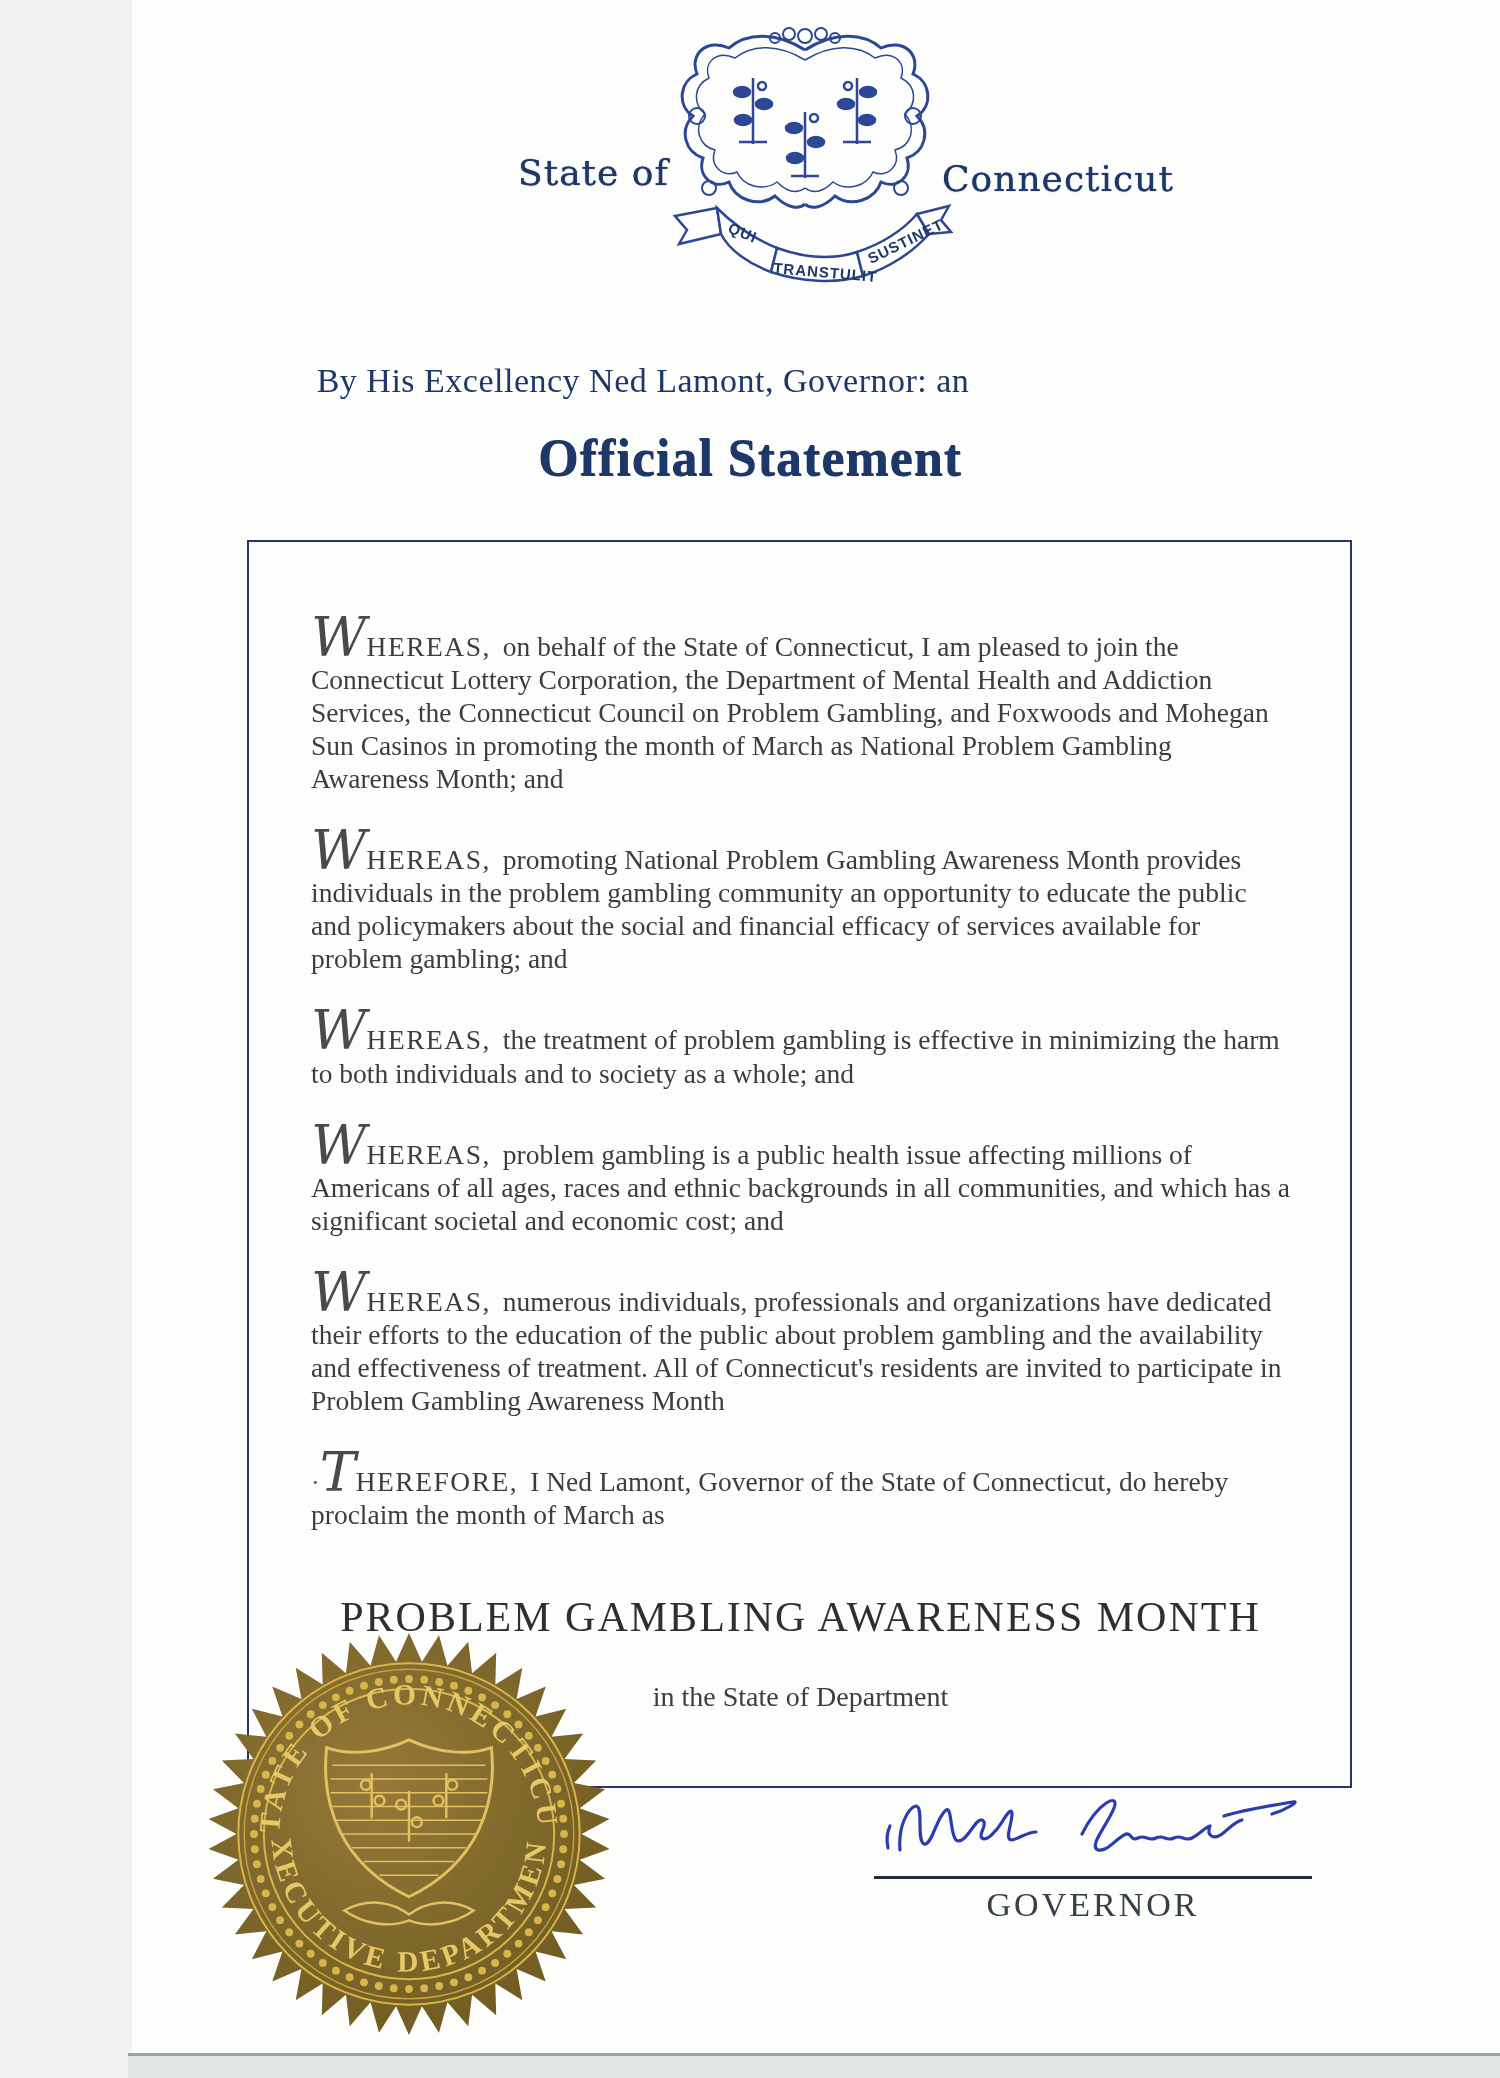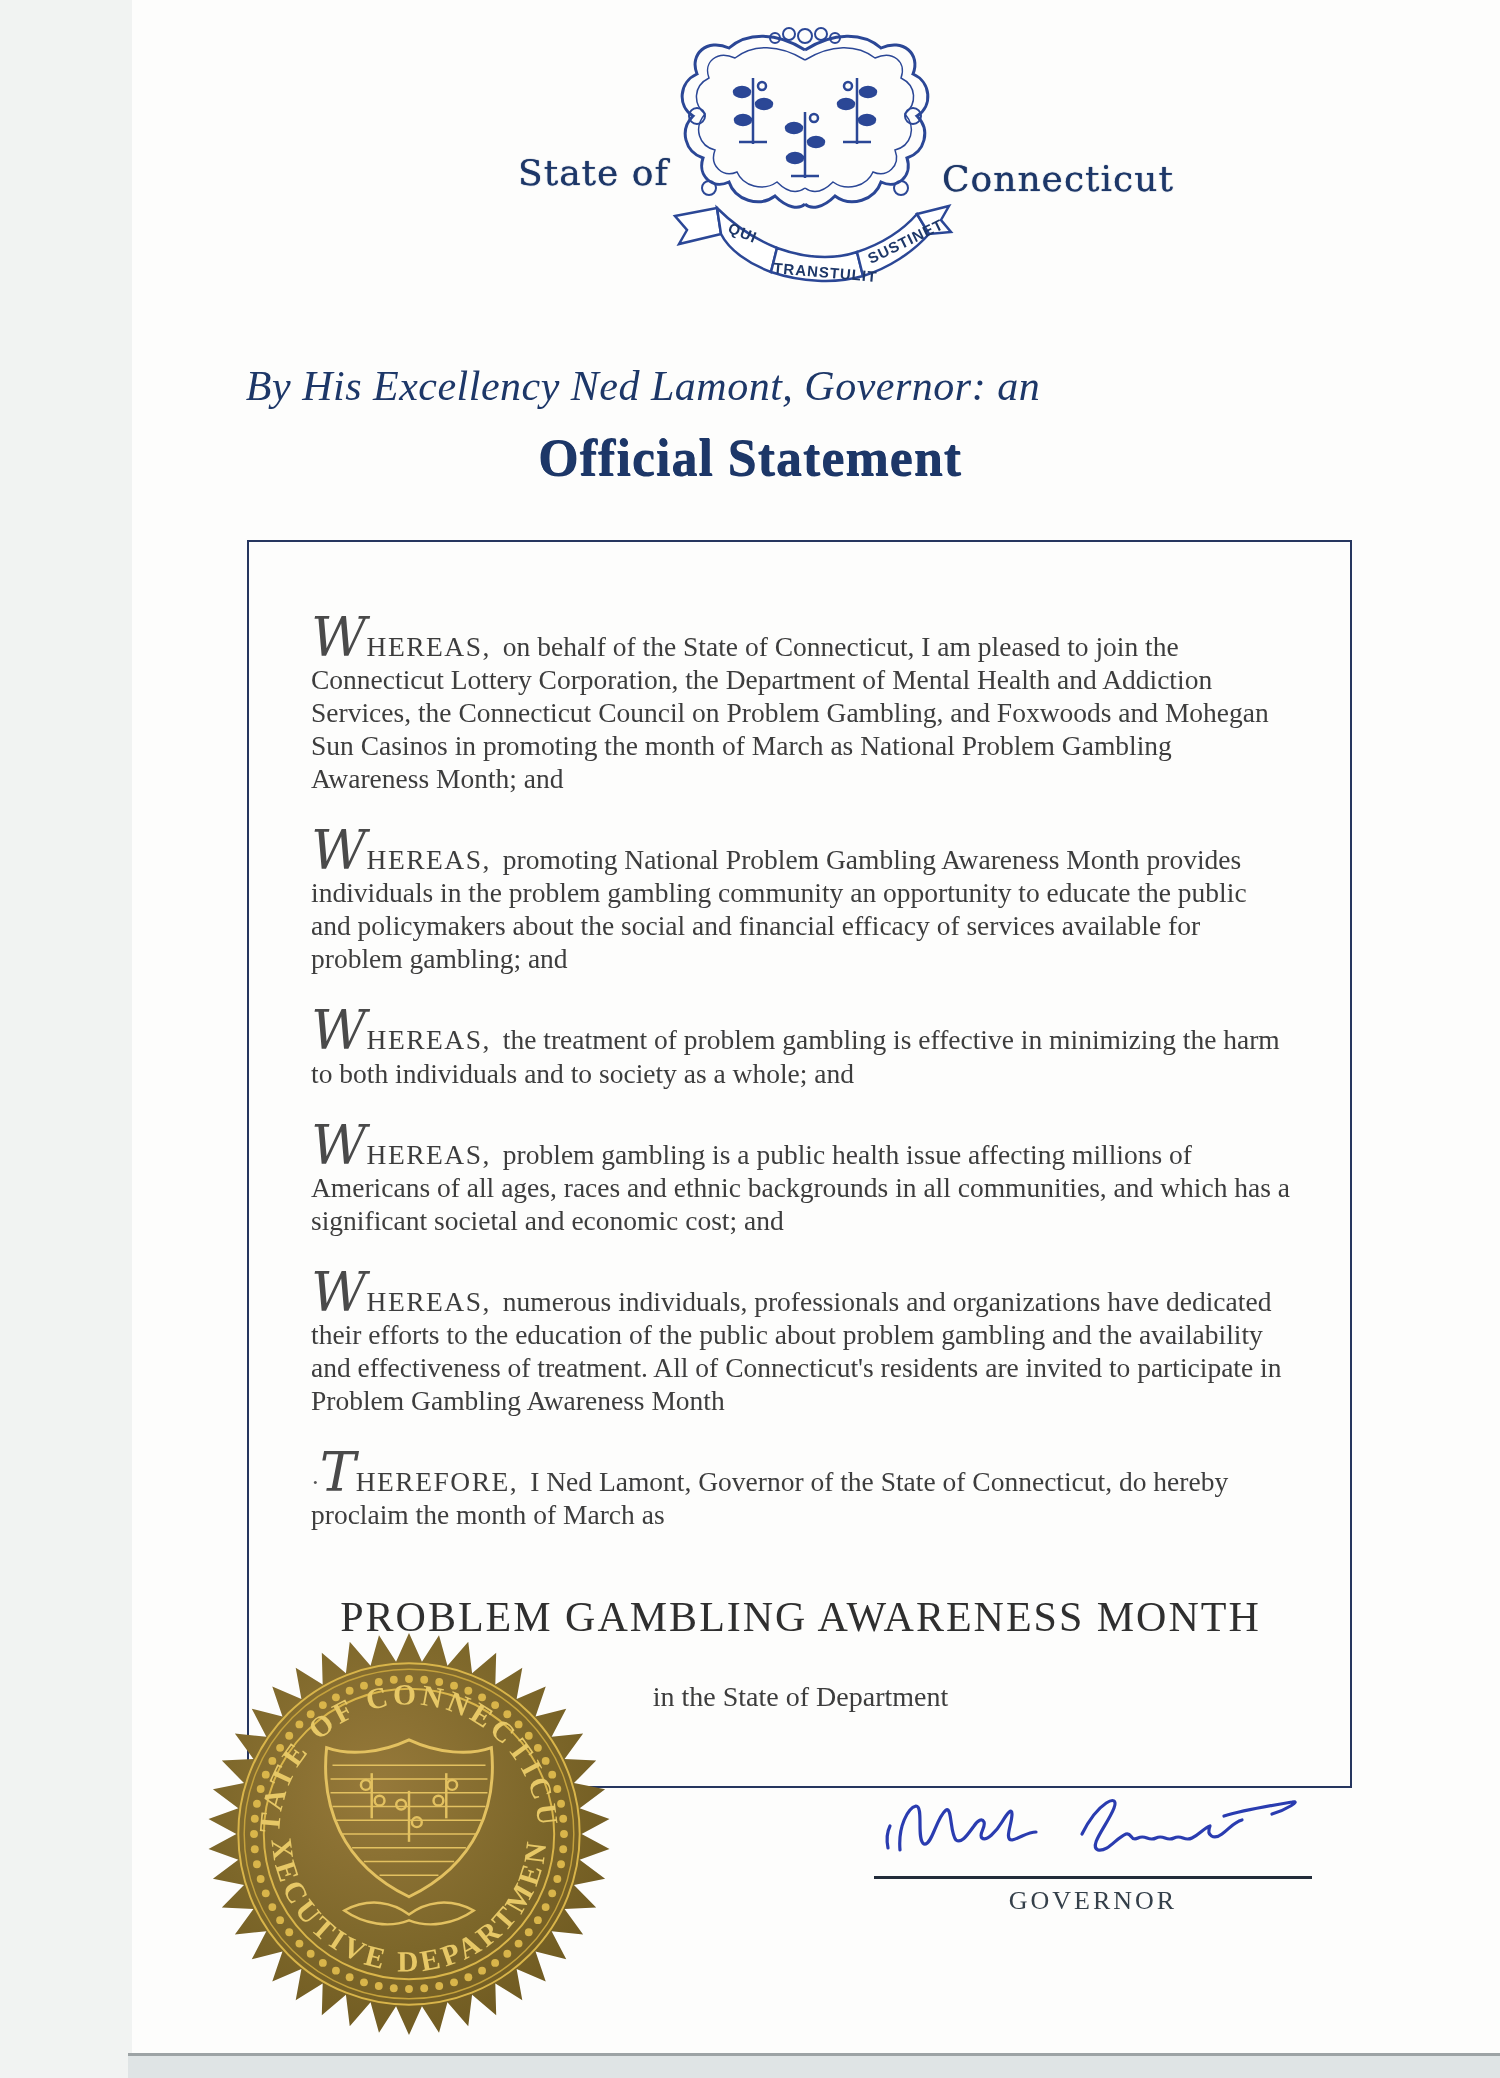--- a/index.html
+++ b/index.html
@@ -11,21 +11,21 @@
 
   
   .crest-wrap{position:absolute;left:620px;top:20px;width:370px;height:312px;}
   .blackletter{position:absolute;font-family:"DejaVu Serif",serif;font-weight:normal;
         color:#1d3768;font-size:36px;letter-spacing:1px;white-space:nowrap;
         text-shadow:0 0 1px #1d3768;}
   .stateof{left:518px;top:152px;}
   .connecticut{left:942px;top:158px;}
 
   .byline{position:absolute;left:0;top:362px;width:1286px;text-align:center;
-        color:#1d3768;font-size:42px;letter-spacing:0.5px;font-style:italic;}
+        color:#1d3768;font-size:34px;letter-spacing:0.5px;}
   .doc-title{position:absolute;left:0;top:428px;width:1500px;text-align:center;
         color:#1d3768;font-size:52px;font-weight:bold;letter-spacing:1px;
         text-shadow:0.5px 0.5px 0.5px #1d3768;}
 
   
   .statement-box{position:absolute;left:247px;top:540px;width:1105px;height:1248px;
         border:2.5px solid #26365f;box-sizing:border-box;
         padding:88px 60px 0 62px;}
   .para{margin:0 0 48px 0;color:#3d3d3d;font-size:27.5px;line-height:1.2;
         text-align:left;}
@@ -38,21 +38,21 @@
   .proc-sub{margin:40px 0 0 0;text-align:center;color:#3d3d3d;font-size:28px;}
 
   
   .seal{position:absolute;left:203px;top:1628px;width:412px;height:412px;z-index:5;}
 
   
   .sig-ink{position:absolute;left:872px;top:1782px;width:446px;height:96px;z-index:6;}
   .sig-line{position:absolute;left:874px;top:1876px;width:438px;height:3px;
         background:#222c3a;z-index:4;}
   .gov-label{position:absolute;left:874px;top:1886px;width:438px;text-align:center;
-        color:#35404a;font-size:26px;letter-spacing:3px;}
+        color:#35404a;font-size:34px;letter-spacing:3px;}
 </style>
 </head>
 <body>
 
 <div class="page">
   <div class="scanband-left"></div>
 
   <svg class="crest-wrap" viewBox="0 0 370 312">
     <g transform="translate(185,0)" stroke="#2b4796" fill="none" stroke-width="3">
 

